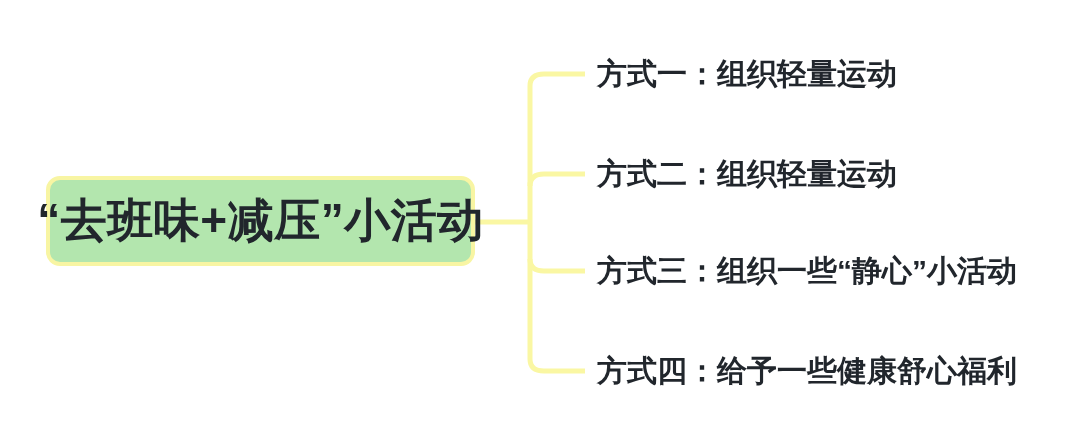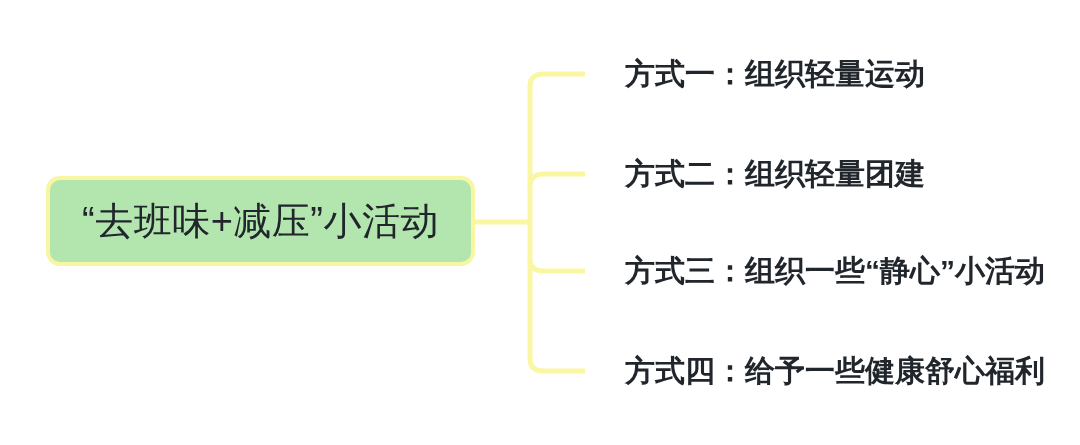--- a/index.html
+++ b/index.html
@@ -41,33 +41,32 @@
     width: 429px;
     height: 90px;
     background: var(--node-fill);
     border: 4px solid var(--node-border);
     border-radius: 14px;
     display: flex;
     align-items: center;
     justify-content: center;
   }
   .root-node .label {
-    font-size: 38px;
-    font-weight: normal;
+    font-size: 46px;
+    font-weight: bold;
     color: var(--text);
     white-space: nowrap;
     letter-spacing: 0.5px;
   }
   .branch {
     position: absolute;
     left: 597px;
     height: 42px;
     display: flex;
     align-items: center;
-    margin-left: 28px;
   }
   .branch .label {
     font-size: 30px;
     font-weight: bold;
     color: var(--text);
     white-space: nowrap;
   }
   .branch.b1 { top: 53px; }
   .branch.b2 { top: 153px; }
   .branch.b3 { top: 250px; align-items: flex-end; }
@@ -88,21 +87,21 @@
   </svg>
 
   <div class="root-node">
     <span class="label">“去班味+减压”小活动</span>
   </div>
 
   <div class="branch b1">
     <span class="label">方式一：组织轻量运动</span>
   </div>
   <div class="branch b2">
-    <span class="label">方式二：组织轻量团建</span>
+    <span class="label">方式二：组织轻量运动</span>
   </div>
   <div class="branch b3">
     <span class="label">方式三：组织一些“静心”小活动</span>
   </div>
   <div class="branch b4">
     <span class="label">方式四：给予一些健康舒心福利</span>
   </div>
 
 </div>
 

